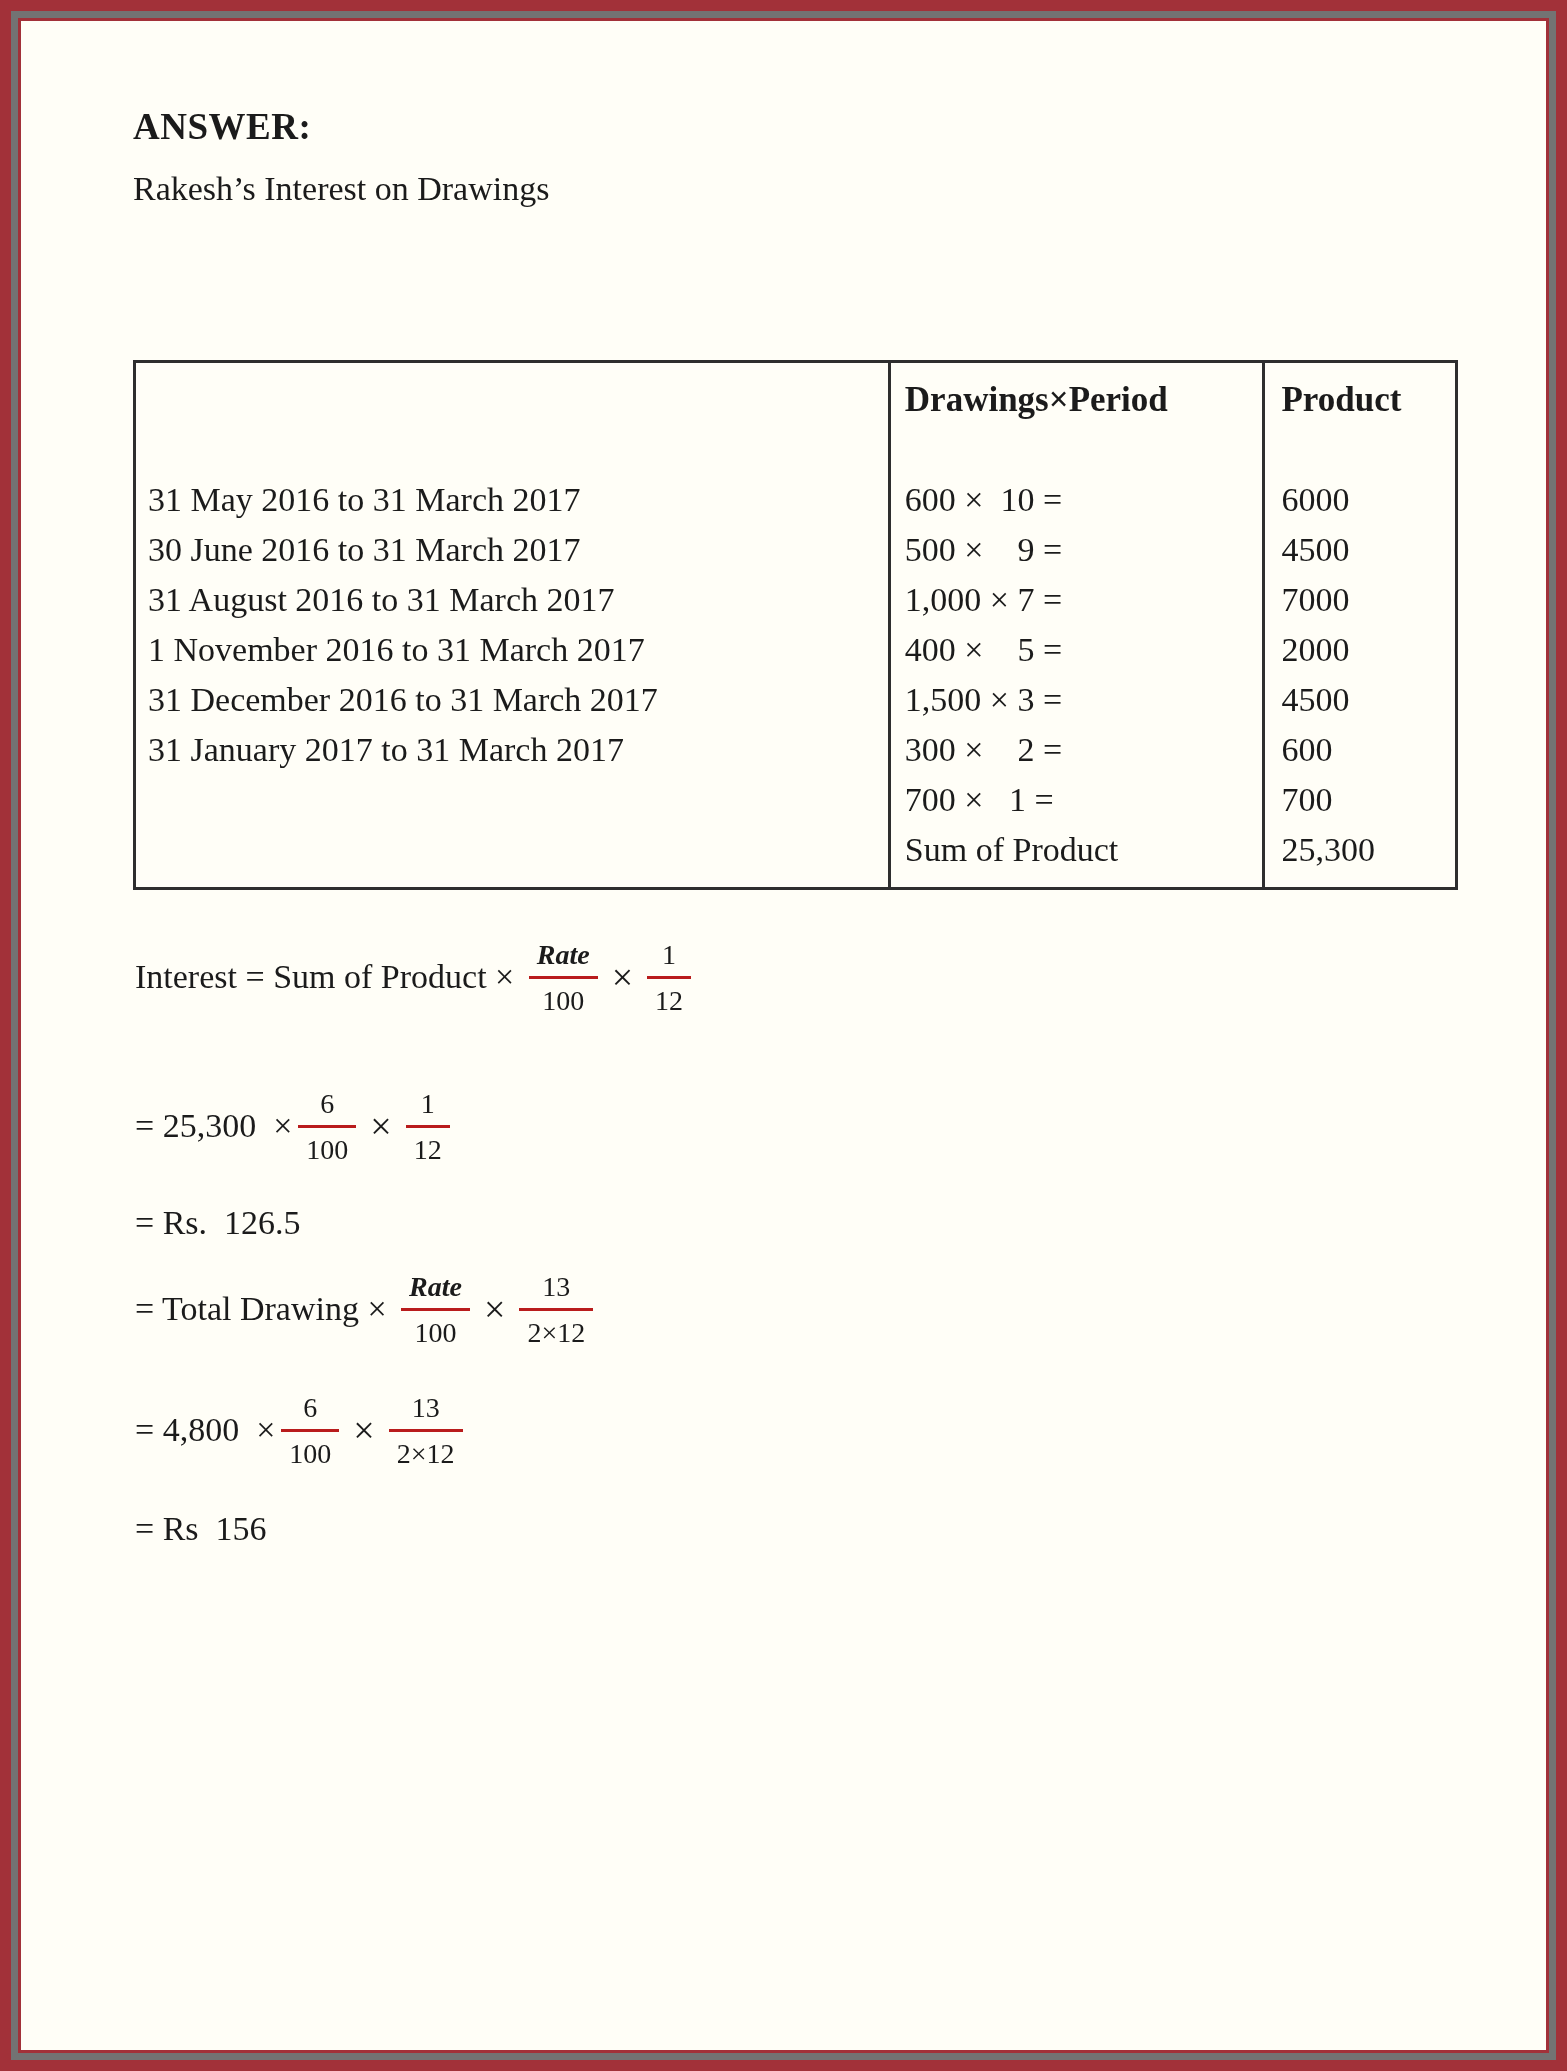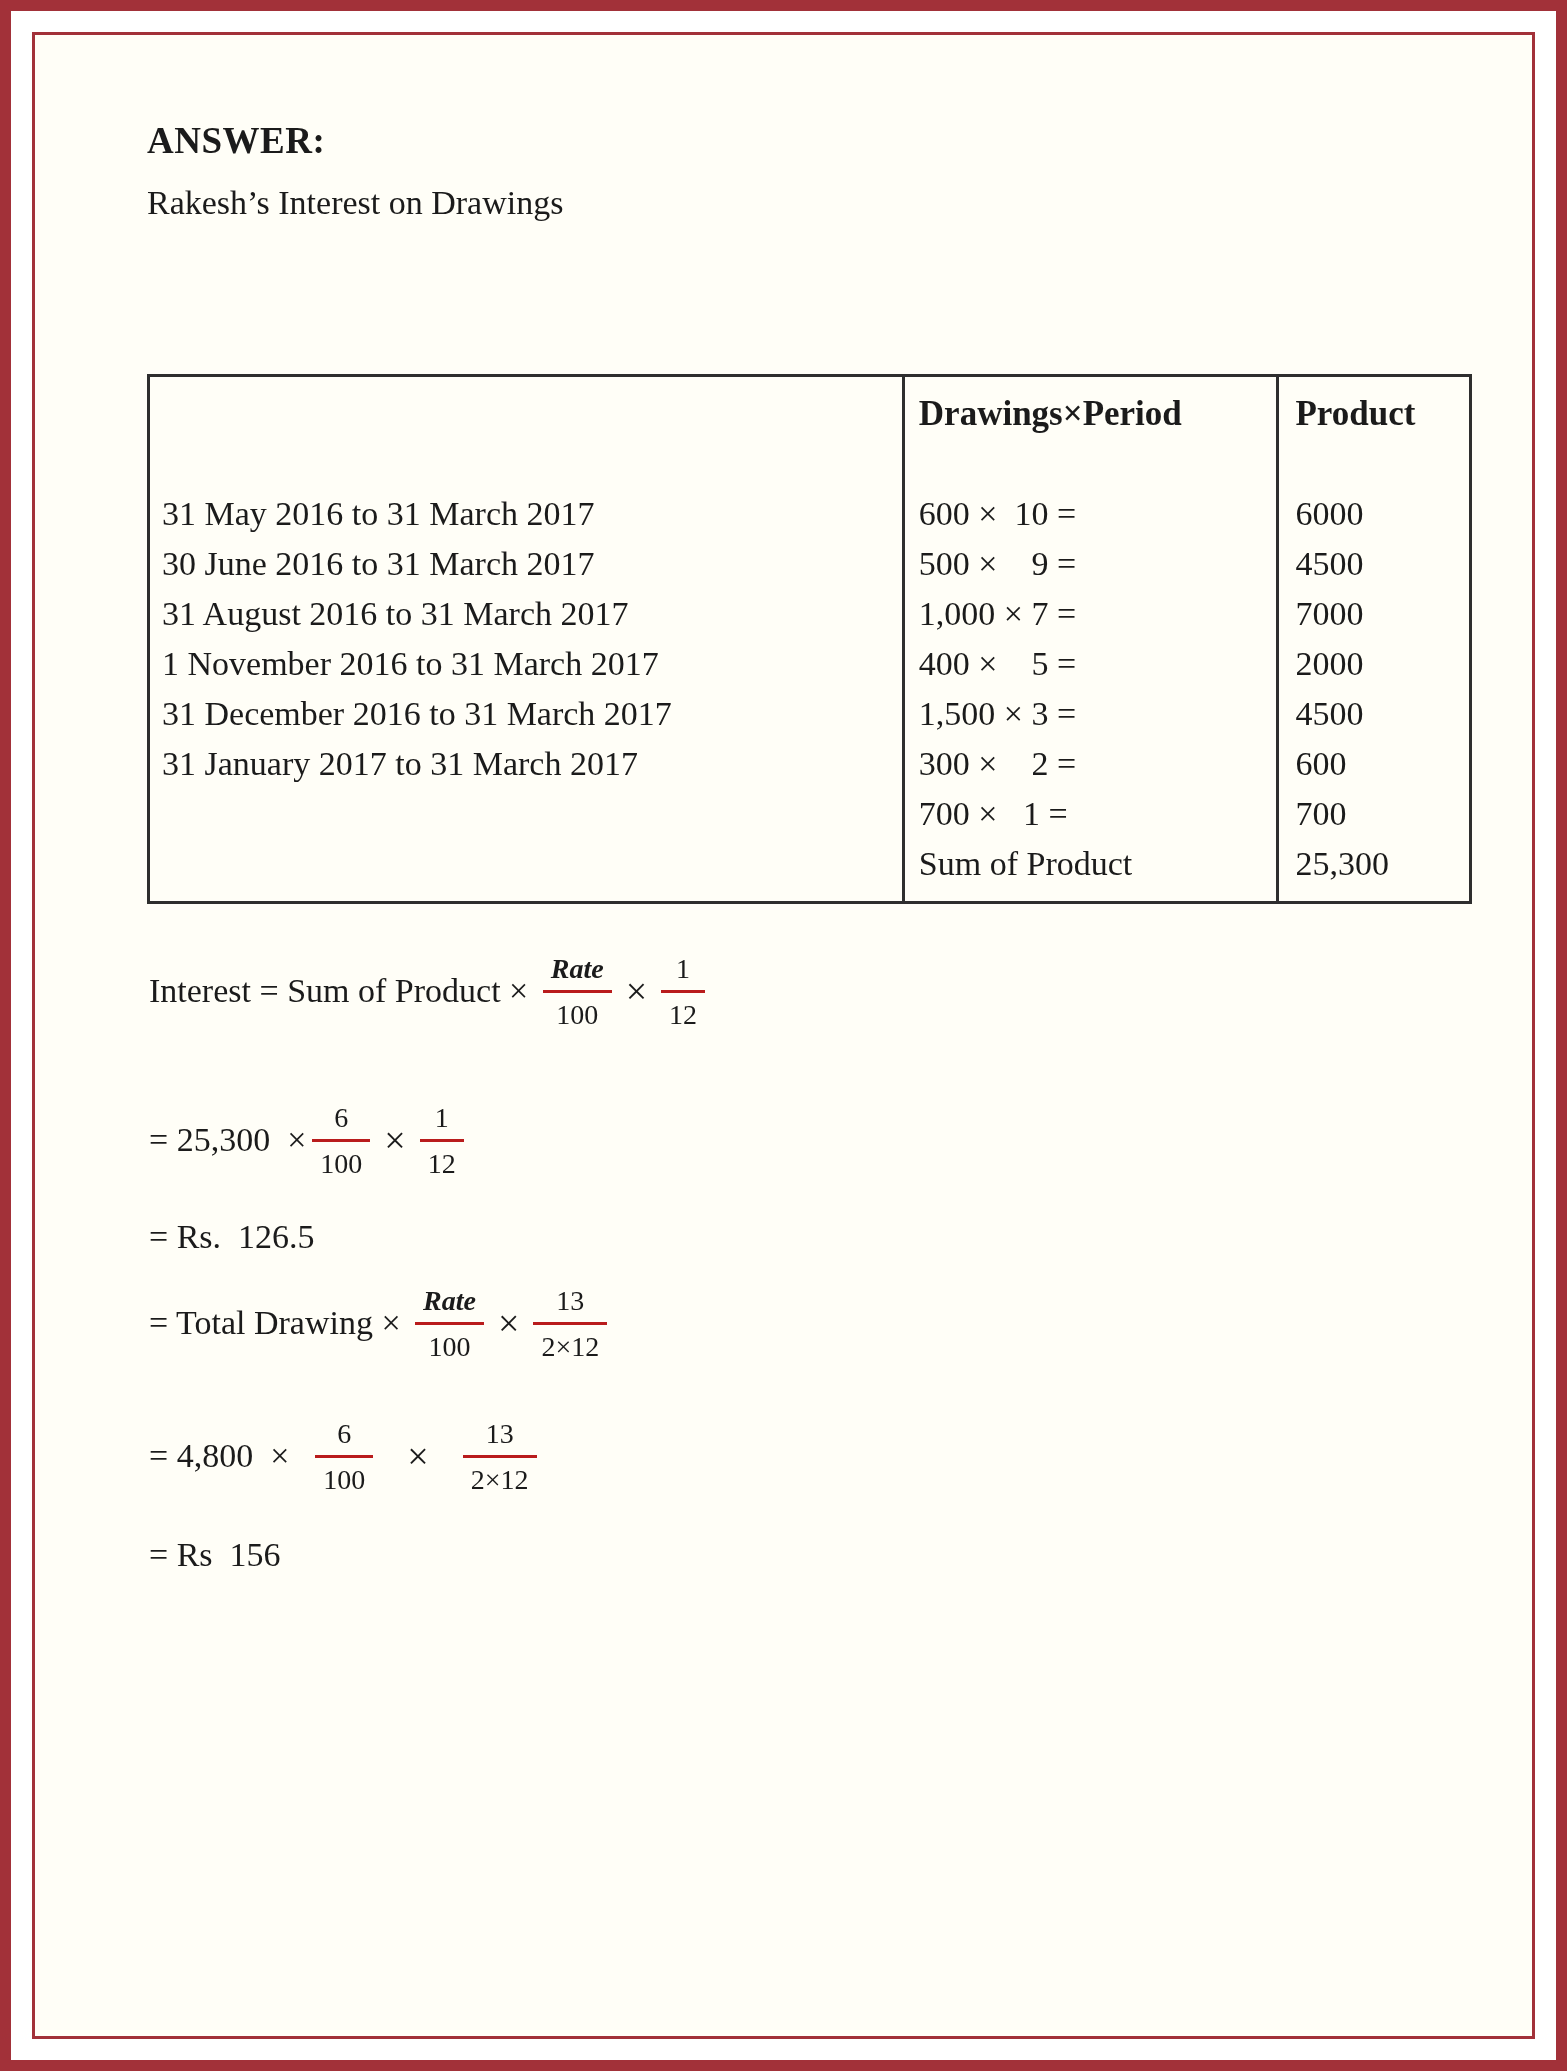--- a/index.html
+++ b/index.html
@@ -6,22 +6,22 @@
   body {
     width: 1567px;
     height: 2071px;
     background: #a23139;
     box-sizing: border-box;
     padding: 11px;
     font-family: "Liberation Serif", "DejaVu Serif", serif;
     color: #1b1b1b;
   }
   .frame {
-    background: #ffffff;
-    padding: 21px;
+    background: #737373;
+    padding: 7px;
     height: 100%;
     box-sizing: border-box;
   }
   .page {
     border: 3px solid #a23139;
     background: #fffef7;
     height: 100%;
     box-sizing: border-box;
     overflow: hidden;
   }
@@ -91,21 +91,21 @@
   .plain-line {
     font-size: 34px;
     white-space: pre;
     margin-left: 2px;
   }
   .f1 { margin-top: 46px; }
   .f2 { margin-top: 68px; }
   .f3 { margin-top: 38px; }
   .capital-title { margin-top: 96px; font-size: 34px; }
   .f4 { margin-top: 26px; }
-  .f5 { margin-top: 52px; gap: 20px; }
+  .f5 { margin-top: 40px; }
   .f6 { margin-top: 40px; }
 </style>
 </head>
 <body>
 
 <div class="frame">
   <div class="page">
     <div class="content">
 
       <h1 class="answer-heading">ANSWER:</h1>

